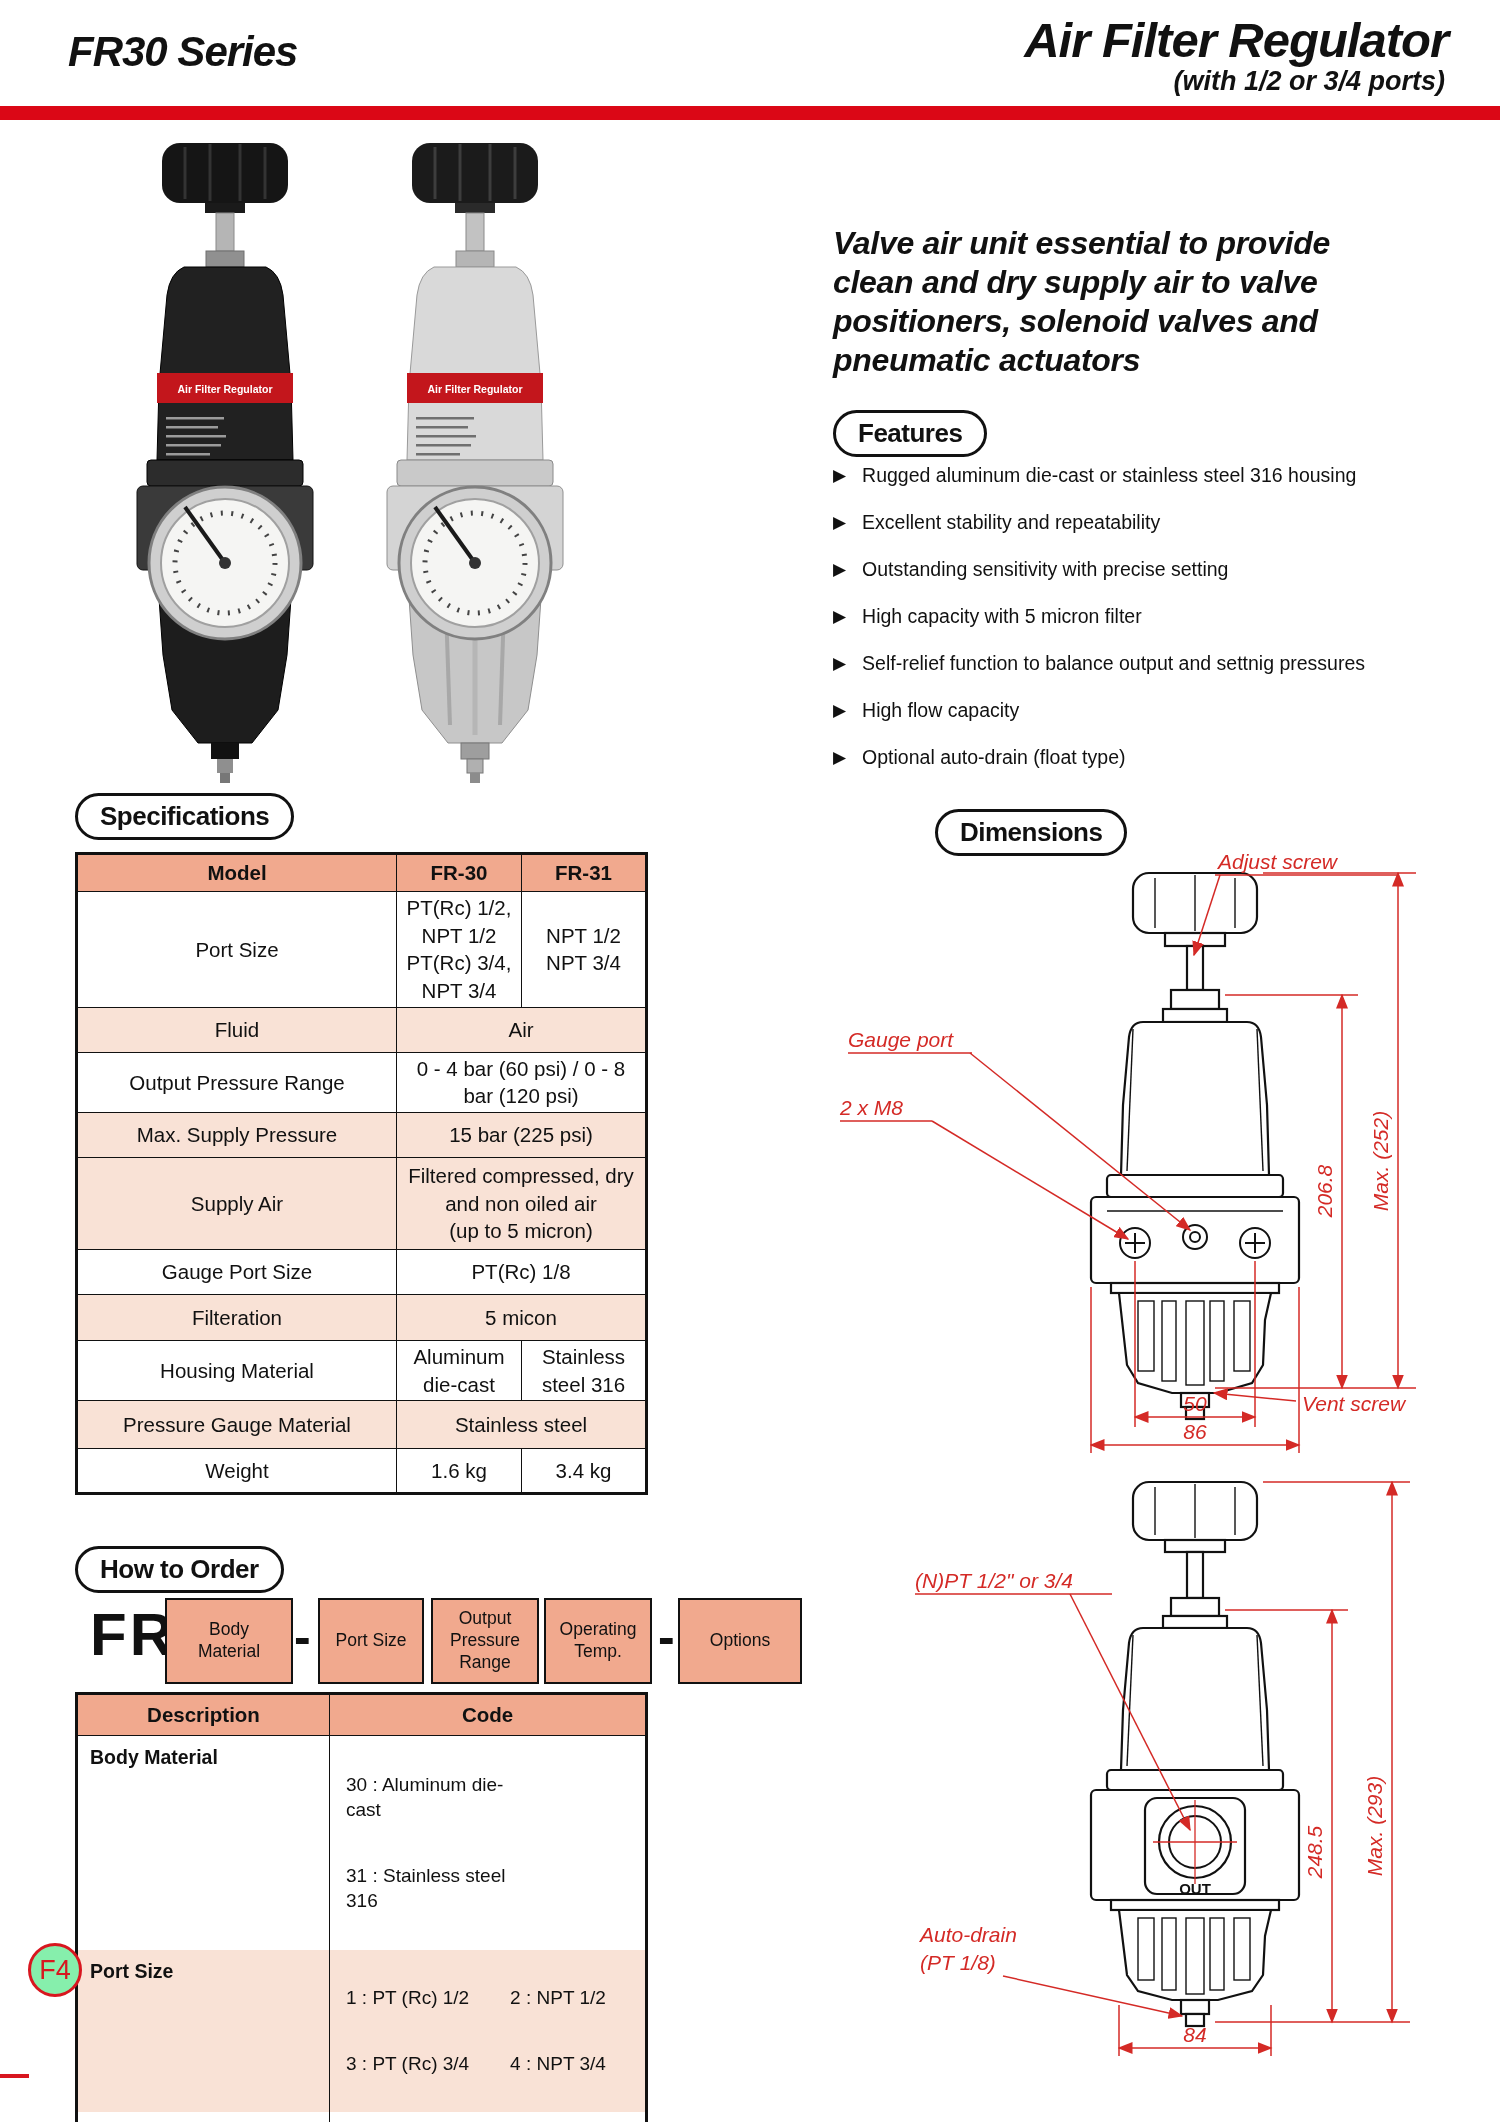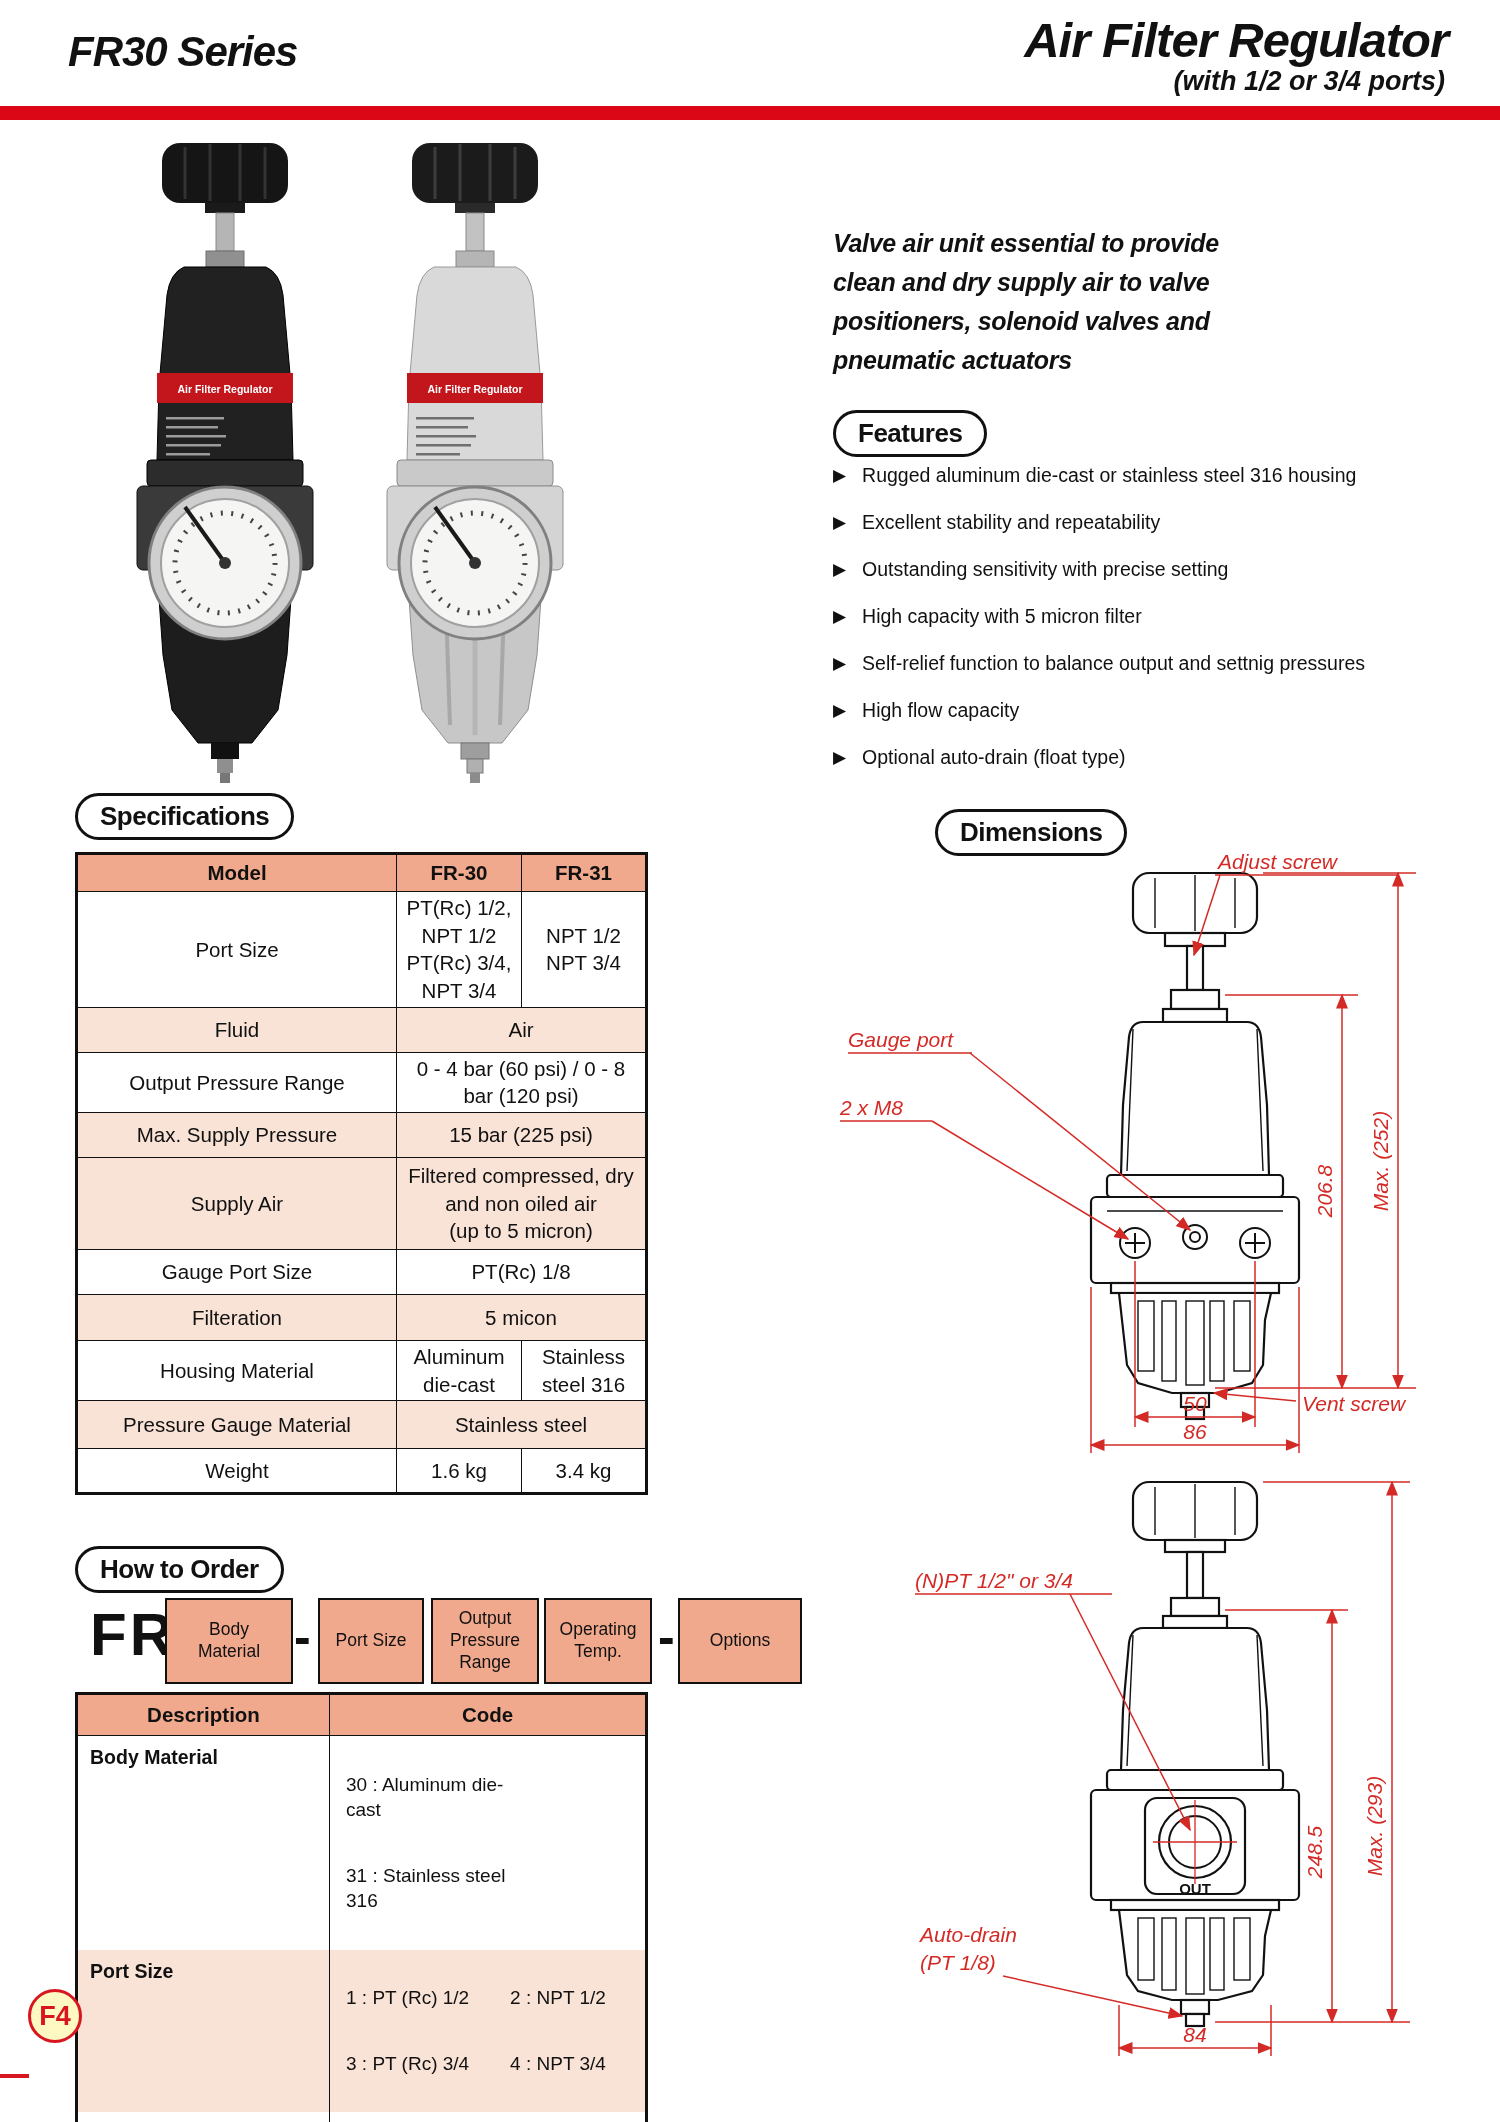--- a/index.html
+++ b/index.html
@@ -4,21 +4,21 @@
 <style>
   html,body{margin:0;padding:0;background:#fff;}
   .page{position:relative;width:1500px;height:2122px;background:#ffffff;overflow:hidden;
         font-family:"Liberation Sans", sans-serif;color:#111;}
   
   .series-title{position:absolute;left:68px;top:28px;font-size:42px;font-weight:bold;font-style:italic;letter-spacing:-1px;}
   .main-title{position:absolute;right:52px;top:12px;font-size:49px;font-weight:bold;font-style:italic;text-align:right;letter-spacing:-1px;}
   .sub-title{position:absolute;right:55px;top:66px;font-size:27px;font-weight:bold;font-style:italic;text-align:right;margin-left:35px;}
   .red-bar{position:absolute;left:0;top:106px;width:1500px;height:14px;background:#DB0716;}
   
-  .intro{position:absolute;left:833px;top:224px;font-size:25px;font-weight:bold;font-style:italic;line-height:39px;letter-spacing:-0.3px;}
+  .intro{position:absolute;left:833px;top:224px;font-size:32px;font-weight:bold;font-style:italic;line-height:39px;letter-spacing:-0.3px;}
   .badge{position:absolute;border:3px solid #111;border-radius:26px;padding:5px 22px;
          font-size:26px;font-weight:bold;background:#fff;letter-spacing:-0.5px;}
   .feat-list{position:absolute;left:833px;top:464px;width:650px;}
   .feat{display:flex;align-items:center;margin-bottom:24px;font-size:19.5px;}
   .tri{font-size:17px;margin-right:16px;line-height:1;}
   
   table.spec, table.order{position:absolute;border-collapse:collapse;table-layout:fixed;background:#fff;}
   table.spec{left:75px;top:852px;width:570px;}
   table.order{left:75px;top:1692px;width:570px;}
   table.spec td, table.spec th, table.order td, table.order th{
@@ -37,23 +37,23 @@
   .codeline span:first-child{flex:0 0 56%;}
   .codeline span:last-child{flex:1;}
   
   .fr-prefix{position:absolute;left:90px;top:1600px;font-size:60px;font-weight:bold;letter-spacing:3px;}
   .obox{position:absolute;top:1598px;height:82px;background:#F1A98E;border:2.5px solid #111;
         display:flex;align-items:center;justify-content:center;text-align:center;
         font-size:17.5px;white-space:pre-line;line-height:1.25;}
   .odash{position:absolute;top:1608px;font-size:50px;font-weight:bold;}
   
   .f4-line{position:absolute;left:0;top:2074px;width:29px;height:3.5px;background:#D8161F;}
-  .f4-circle{position:absolute;left:28px;top:1989px;width:48px;height:48px;border:3.5px solid #D8161F;
-             border-radius:50%;color:#D8161F;font-size:27px;font-weight:bold;
-             display:flex;align-items:center;justify-content:center;background:#fef9c3;}
+  .f4-circle{position:absolute;left:28px;top:1943px;width:48px;height:48px;border:3.5px solid #D8161F;
+             border-radius:50%;color:#D8161F;font-size:27px;font-weight:normal;
+             display:flex;align-items:center;justify-content:center;background:#86efac;}
   svg text{font-family:"Liberation Sans", sans-serif;}
   .dimsvg{position:absolute;}
 </style>
 </head>
 <body>
 
 <div class="page">
 
   <div class="series-title">FR30 Series</div>
   <div class="main-title">Air Filter Regulator</div>

